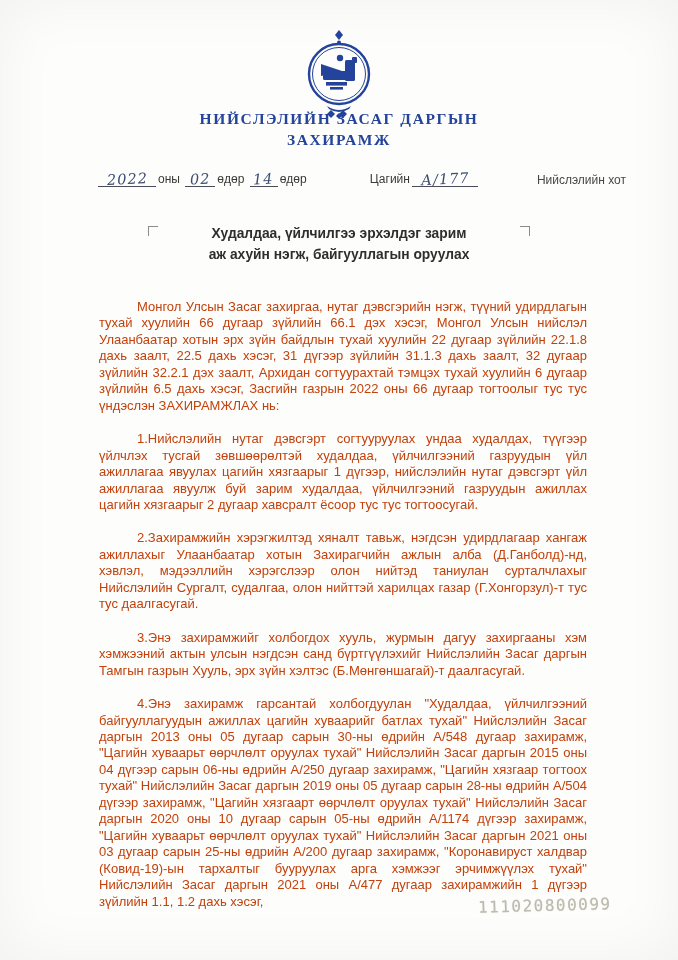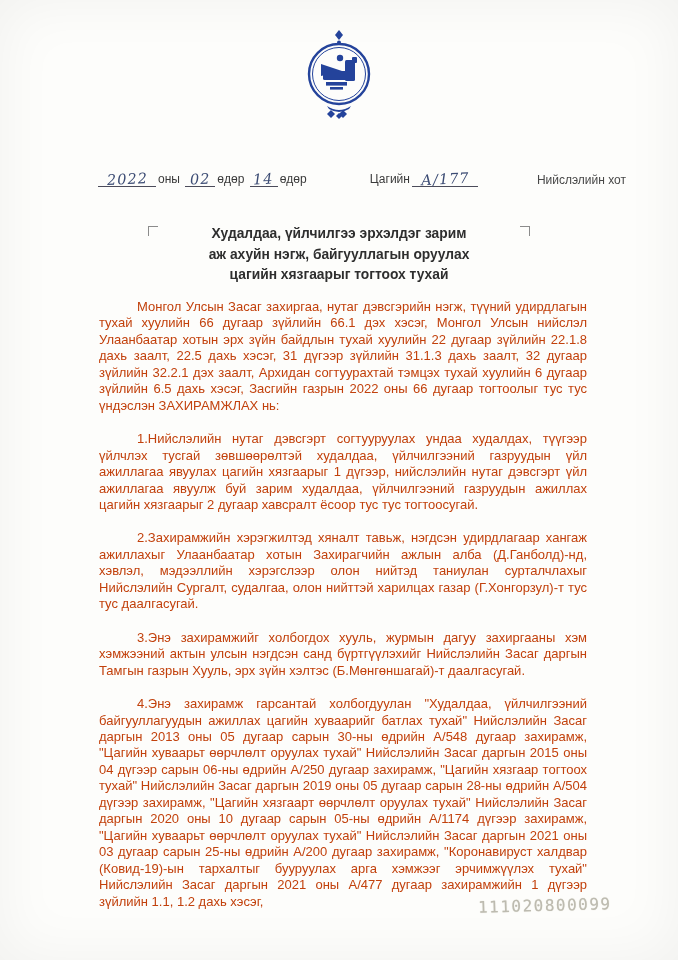--- a/index.html
+++ b/index.html
@@ -88,40 +88,41 @@
       <g fill="#24439b">
         <path d="M30 78 q12 8 24 0 l-2 3 q-10 6 -20 0 z"></path>
         <path d="M36 82 l4 4 -4 4 -4 -4 z" transform="translate(-2 0)"></path>
         <path d="M46 82 l4 4 -4 4 -4 -4 z" transform="translate(0 0)"></path>
         <path d="M42 85 l3 3 -3 3 -3 -3 z"></path>
       </g>
     </svg>
   </div>
 
   <div class="org-title">
+    <div>НИЙСЛЭЛИЙН ЗАСАГ ДАРГЫН</div>
+    <div>ЗАХИРАМЖ</div>
   </div>
 
   <div class="date-line">
     <span>
       <span class="fill-line w-year"><span class="hand">2022</span></span><span class="dl-label">оны</span>
       <span class="fill-line w-month"><span class="hand">02</span></span><span class="dl-label">өдөр</span>
       <span class="fill-line w-day"><span class="hand">14</span></span><span class="dl-label">өдөр</span>
     </span>
     <span>
       <span class="dl-label">Цагийн</span><span class="fill-line w-num"><span class="hand">А/177</span></span>
     </span>
     <span class="city">Нийслэлийн хот</span>
   </div>
 
   <div class="subject">
     <span class="corner corner-left"></span>
     <span class="subject-text">
       <div>Худалдаа, үйлчилгээ эрхэлдэг зарим</div>
       <div>аж ахуйн нэгж, байгууллагын оруулах</div>
-      <div>цагийн хязгаарыг тогтоох тухай</div>
     </span>
     <span class="corner corner-right"></span>
   </div>
 
   <div class="body-text">
     <p>Монгол Улсын Засаг захиргаа, нутаг дэвсгэрийн нэгж, түүний удирдлагын тухай хуулийн 66 дугаар зүйлийн 66.1 дэх хэсэг, Монгол Улсын нийслэл Улаанбаатар хотын эрх зүйн байдлын тухай хуулийн 22 дугаар зүйлийн 22.1.8 дахь заалт, 22.5 дахь хэсэг, 31 дүгээр зүйлийн 31.1.3 дахь заалт, 32 дугаар зүйлийн 32.2.1 дэх заалт, Архидан согтуурахтай тэмцэх тухай хуулийн 6 дугаар зүйлийн 6.5 дахь хэсэг, Засгийн газрын 2022 оны 66 дугаар тогтоолыг тус тус үндэслэн ЗАХИРАМЖЛАХ нь:</p>
     <p>1.Нийслэлийн нутаг дэвсгэрт согтууруулах ундаа худалдах, түүгээр үйлчлэх тусгай зөвшөөрөлтэй худалдаа, үйлчилгээний газруудын үйл ажиллагаа явуулах цагийн хязгаарыг 1 дүгээр, нийслэлийн нутаг дэвсгэрт үйл ажиллагаа явуулж буй зарим худалдаа, үйлчилгээний газруудын ажиллах цагийн хязгаарыг 2 дугаар хавсралт ёсоор тус тус тогтоосугай.</p>
     <p>2.Захирамжийн хэрэгжилтэд хяналт тавьж, нэгдсэн удирдлагаар хангаж ажиллахыг Улаанбаатар хотын Захирагчийн ажлын алба (Д.Ганболд)-нд, хэвлэл, мэдээллийн хэрэгслээр олон нийтэд таниулан сурталчлахыг Нийслэлийн Сургалт, судалгаа, олон нийттэй харилцах газар (Г.Хонгорзул)-т тус тус даалгасугай.</p>
     <p>3.Энэ захирамжийг холбогдох хууль, журмын дагуу захиргааны хэм хэмжээний актын улсын нэгдсэн санд бүртгүүлэхийг Нийслэлийн Засаг даргын Тамгын газрын Хууль, эрх зүйн хэлтэс (Б.Мөнгөншагай)-т даалгасугай.</p>
     <p>4.Энэ захирамж гарсантай холбогдуулан "Худалдаа, үйлчилгээний байгууллагуудын ажиллах цагийн хуваарийг батлах тухай" Нийслэлийн Засаг даргын 2013 оны 05 дугаар сарын 30-ны өдрийн А/548 дугаар захирамж, "Цагийн хуваарьт өөрчлөлт оруулах тухай" Нийслэлийн Засаг даргын 2015 оны 04 дүгээр сарын 06-ны өдрийн А/250 дугаар захирамж, "Цагийн хязгаар тогтоох тухай" Нийслэлийн Засаг даргын 2019 оны 05 дугаар сарын 28-ны өдрийн А/504 дүгээр захирамж, "Цагийн хязгаарт өөрчлөлт оруулах тухай" Нийслэлийн Засаг даргын 2020 оны 10 дугаар сарын 05-ны өдрийн А/1174 дүгээр захирамж, "Цагийн хуваарьт өөрчлөлт оруулах тухай" Нийслэлийн Засаг даргын 2021 оны 03 дугаар сарын 25-ны өдрийн А/200 дугаар захирамж, "Коронавируст халдвар (Ковид-19)-ын тархалтыг бууруулах арга хэмжээг эрчимжүүлэх тухай" Нийслэлийн Засаг даргын 2021 оны А/477 дугаар захирамжийн 1 дүгээр зүйлийн 1.1, 1.2 дахь хэсэг,</p>

